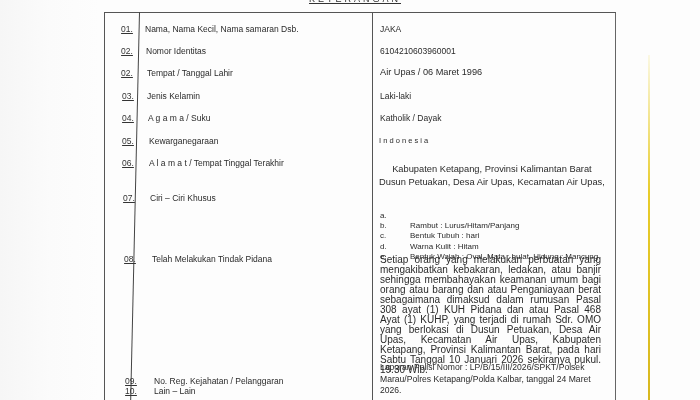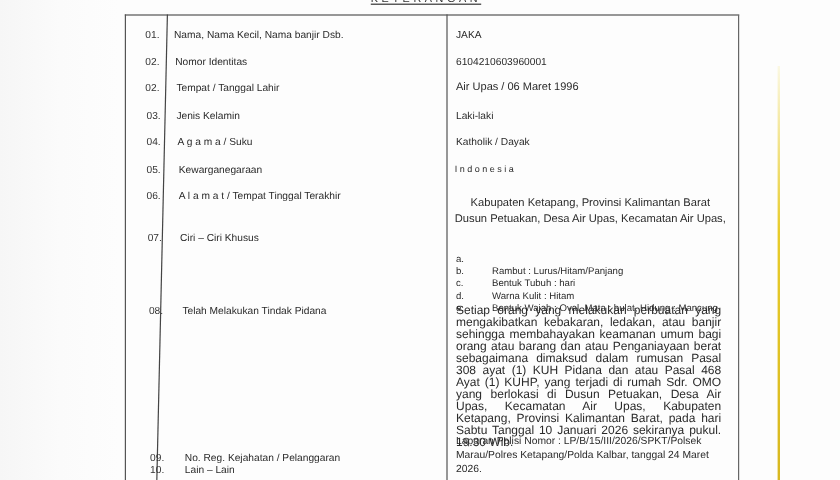--- a/index.html
+++ b/index.html
@@ -27,21 +27,21 @@
     position: absolute; left: 139px; top: 12px; width: 1.3px; height: 400px;
     background: #444; transform: skewX(-1.3deg); transform-origin: top;
   }
   .col-div2 {
     position: absolute; left: 372px; top: 12px; width: 1.1px; height: 400px; background: #555;
   }
   .yellow-line {
     position: absolute; left: 648px; top: 55px; width: 1.5px; height: 345px;
     background: linear-gradient(to bottom, rgba(240,220,80,0.15), #e8cc2a 40%, #d8b820);
   }
-  .num { position: absolute; font-size: 8.5px; color: #333; width: 30px; text-align: center; }
+  .num { position: absolute; font-size: 8.5px; color: #333; width: 30px; text-align: center; text-decoration: underline; }
   .label { position: absolute; font-size: 8.5px; color: #2a2a2a; white-space: nowrap; }
   .val { position: absolute; font-size: 8.5px; color: #2a2a2a; text-align: center; }
   .ciri { position: absolute; left: 380px; top: 211px; font-size: 8px; line-height: 10.2px; }
   .ciri-row { display: flex; }
   .ciri-key { width: 30px; }
   .para {
     position: absolute; left: 380px; top: 255px; width: 221px;
     font-size: 10px; line-height: 10px; text-align: justify;
   }
   .para2 {
@@ -55,21 +55,21 @@
 <div class="left-shade"></div>
 
 <div class="header">KETERANGAN</div>
 
 <div class="table-box"></div>
 <div class="col-div1"></div>
 <div class="col-div2"></div>
 <div class="yellow-line"></div>
 
 <div class="num" style="left:112px;top:24px">01.</div>
-<div class="label" style="left:145px;top:24px">Nama, Nama Kecil, Nama banjir Dsb.</div>
+<div class="label" style="left:145px;top:24px">Nama, Nama Kecil, Nama samaran Dsb.</div>
 <div class="val" style="left:380px;top:24px">JAKA</div>
 
 <div class="num" style="left:112px;top:46px">02.</div>
 <div class="label" style="left:146px;top:46px">Nomor Identitas</div>
 <div class="val" style="left:380px;top:46px">6104210603960001</div>
 
 <div class="num" style="left:112px;top:68px">02.</div>
 <div class="label" style="left:147px;top:68px">Tempat / Tanggal Lahir</div>
 <div class="val" style="left:380px;top:67px;font-size:9.2px">Air Upas / 06 Maret 1996</div>
 

